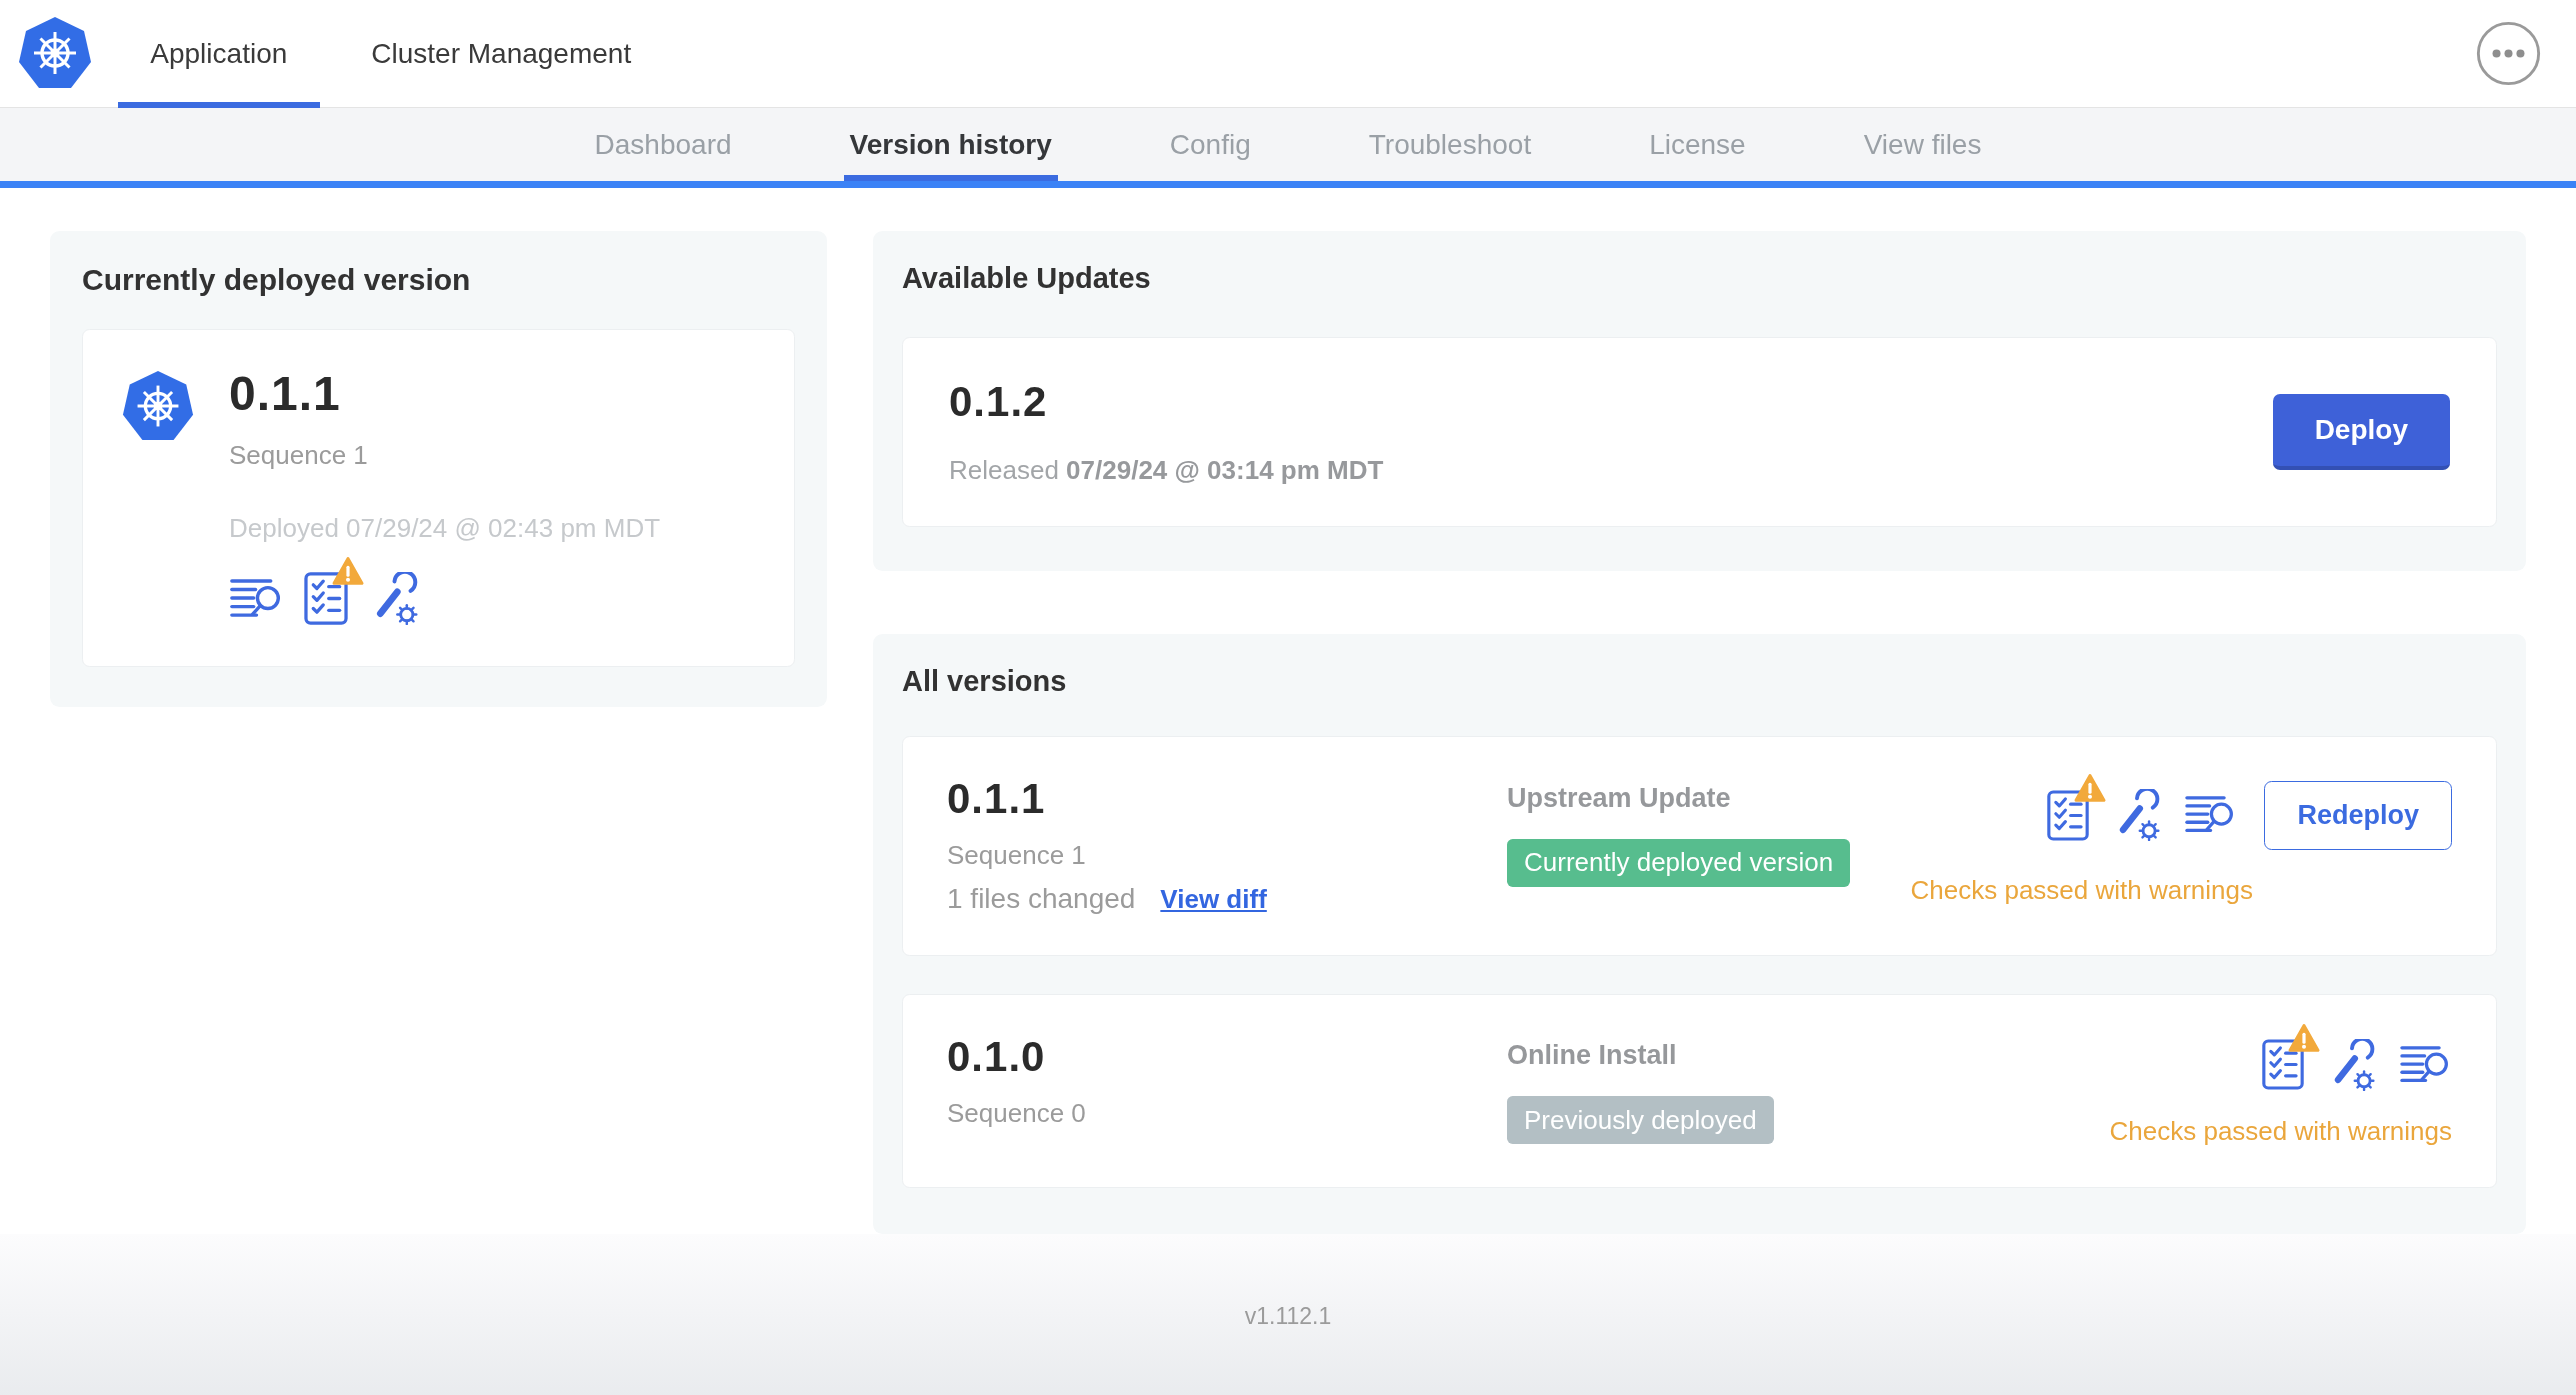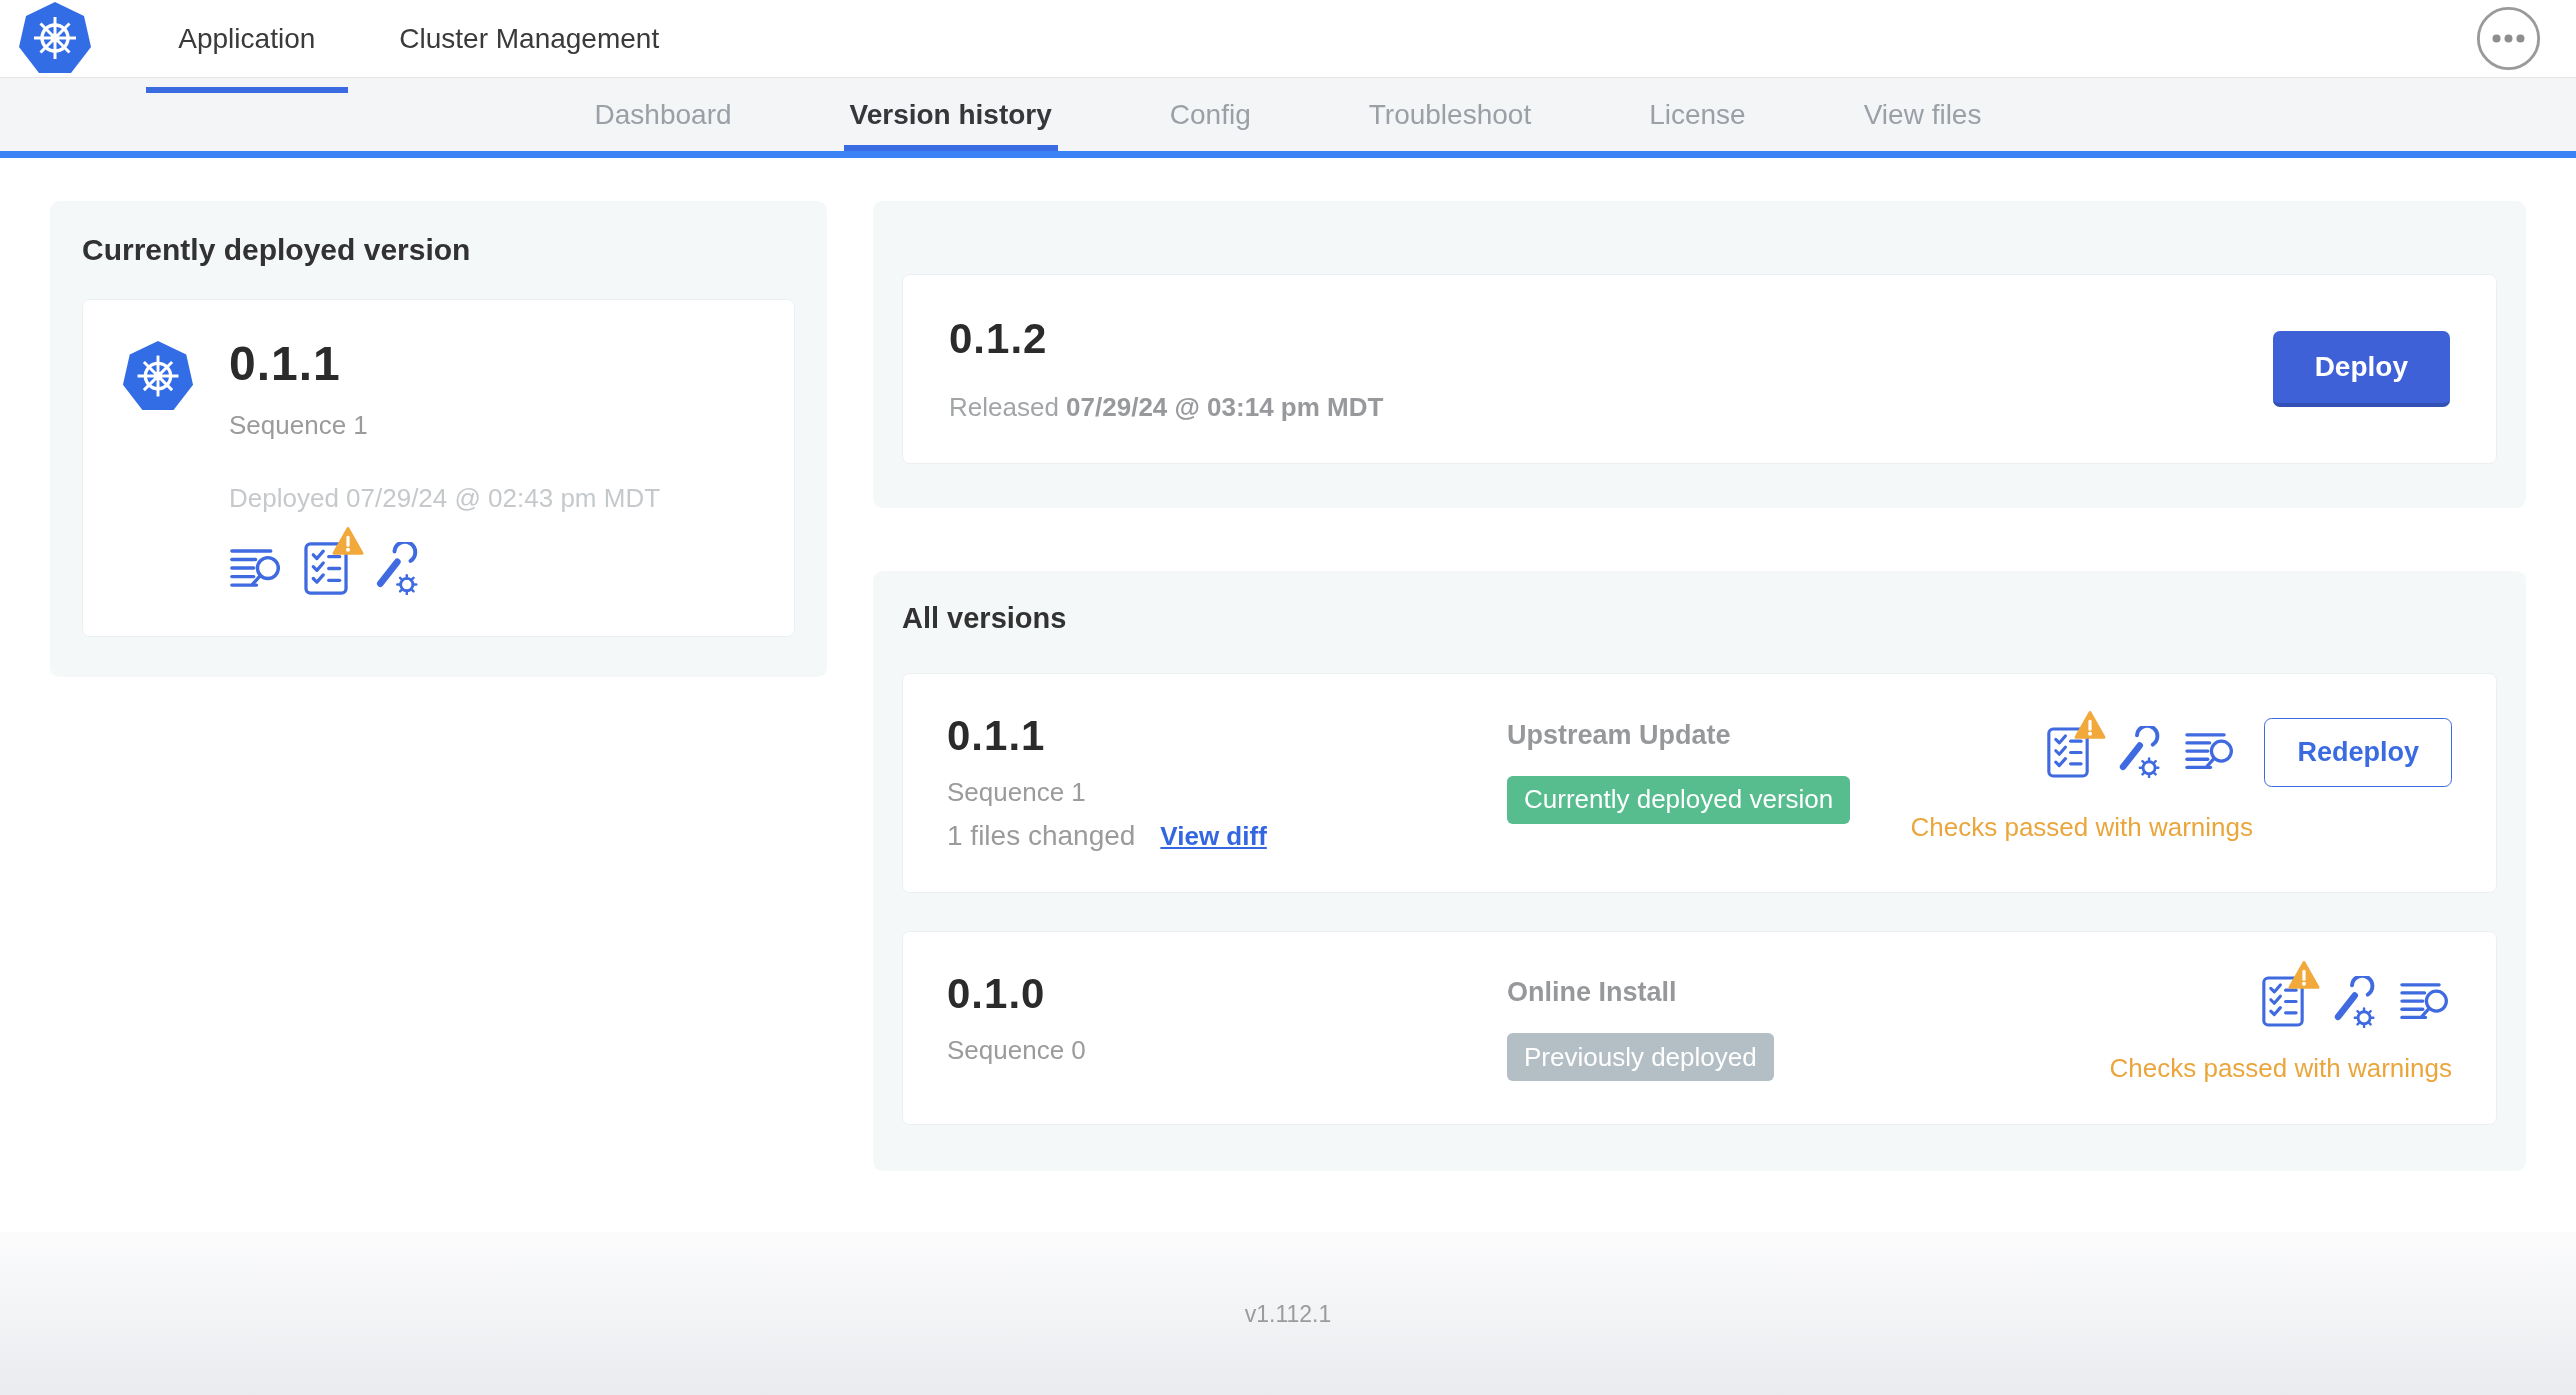--- a/index.html
+++ b/index.html
@@ -7,25 +7,24 @@
   body {
     font-family: "Liberation Sans", sans-serif;
     background: #ffffff;
     color: #323232;
   }
   .page { display: flex; flex-direction: column; height: 1396px; }
 
   
   .topnav {
     display: flex; align-items: center;
-    height: 78px; background: #fff;
+    height: 108px; background: #fff;
     padding: 0 34px 0 17px;
     border-bottom: 1px solid #e4e4e4;
     flex: none;
-    gap: 28px;
   }
   .logo-badge { width: 76px; height: 76px; margin-top: 1.9px; }
   .topnav-tabs { display: flex; align-items: stretch; height: 108px; margin-left: 15.3px; }
   .toptab {
     position: relative; display: flex; align-items: center;
     padding: 0 42px; font-size: 28px; color: #3a3a3a; cursor: pointer;
   }
   .toptab.active::after {
     content: ""; position: absolute; left: 9.5px; right: 9.5px; bottom: 0;
     height: 5.7px; background: #3b6be0;
@@ -285,20 +284,21 @@
               </div>
             </div>
           </div>
         </div>
       </div>
     </section>
 
     <section class="right-col">
 
       <div class="card updates-card">
+        <h2 class="card-title semi">Available Updates</h2>
         <div class="inner-card updates-inner">
           <div>
             <div class="upd-version">0.1.2</div>
             <div class="upd-released">
               <span>Released</span>
               <b>07/29/24 @ 03:14 pm MDT</b>
             </div>
           </div>
           <button class="deploy-btn">Deploy</button>
         </div>

